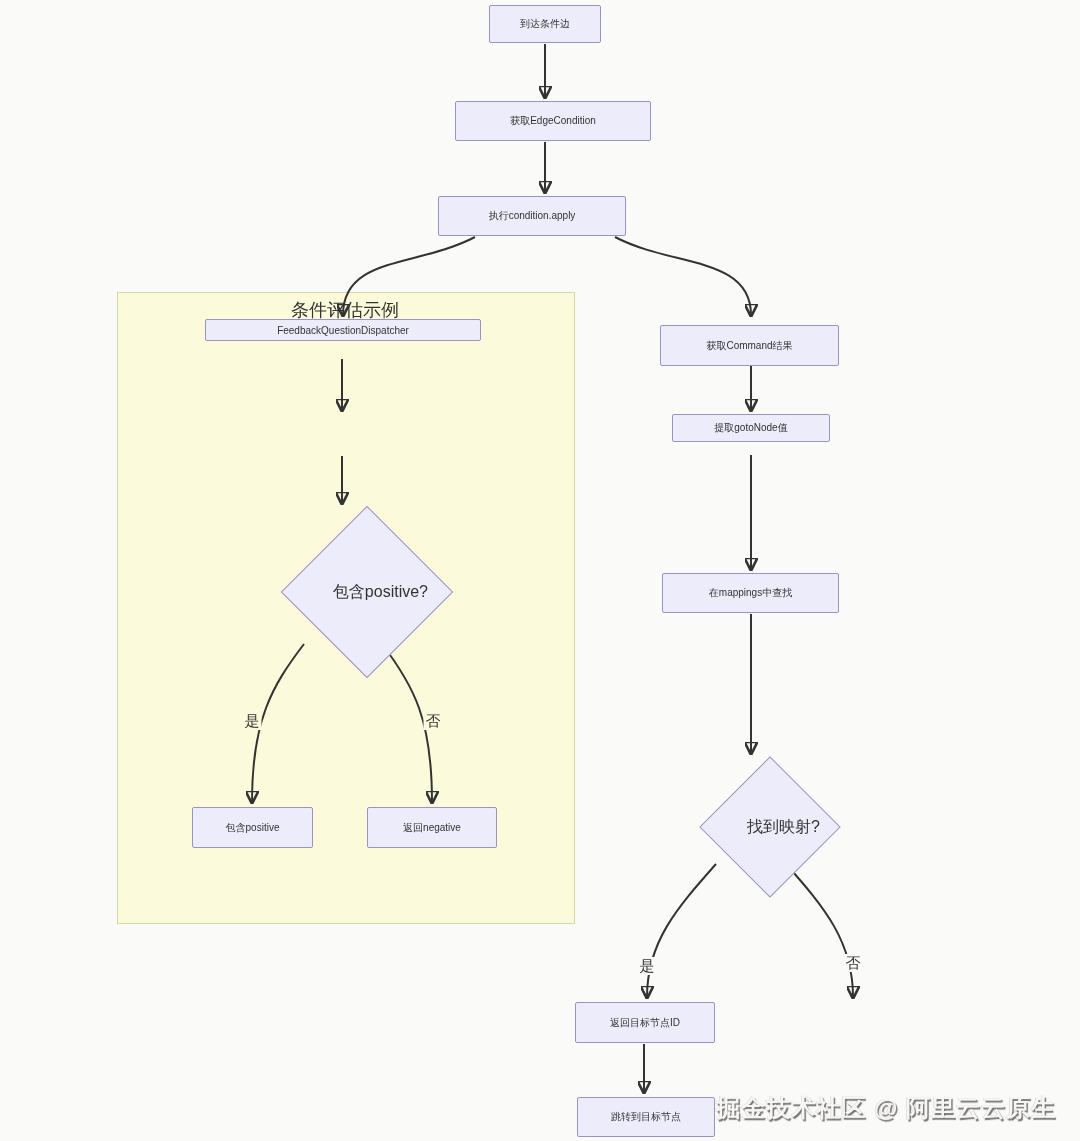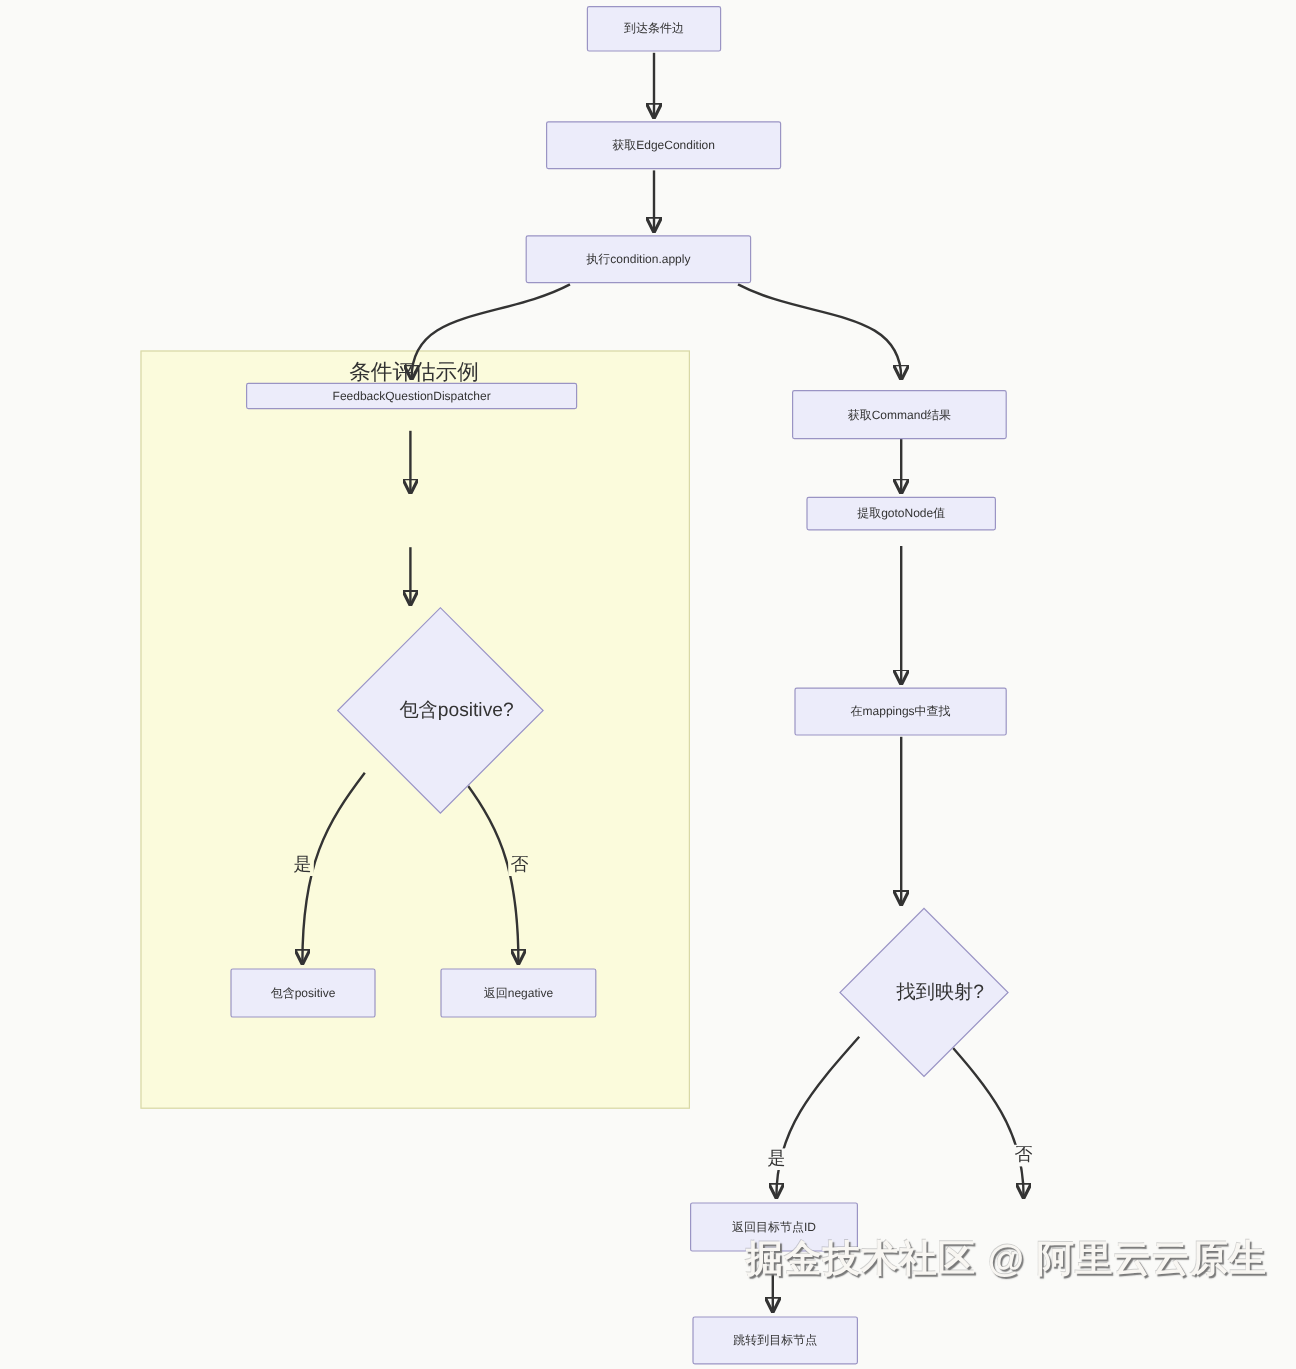--- a/index.html
+++ b/index.html
@@ -76,22 +76,22 @@
     transform:translate(-50%,-50%);
     font-size:15px;
     color:var(--text-color);
     padding:0 2px;
     line-height:1.2;
   }
   .edge-label.on-yellow{background:var(--subgraph-fill)}
   .edge-label.on-page{background:var(--page-bg)}
   .watermark{
     position:absolute;
-    right:24px;top:1028px;
-    font-size:31px;
+    right:24px;top:1092px;
+    font-size:24px;
     font-weight:700;
     letter-spacing:1px;
     color:var(--watermark-color);
     text-shadow:1.5px 1.5px 1px var(--watermark-shadow), -0.5px -0.5px 0 rgba(130,130,130,.35);
     white-space:nowrap;
     text-align:right;
   }
 </style>
 </head>
 <body>

